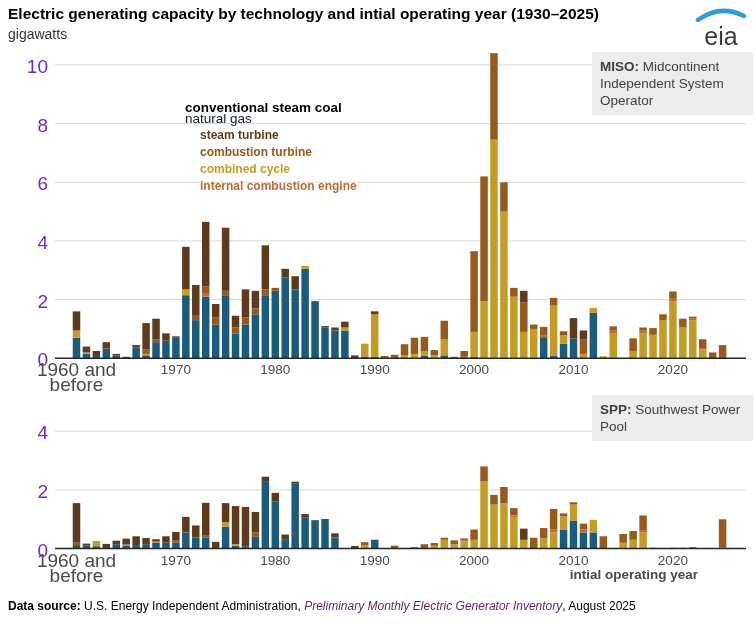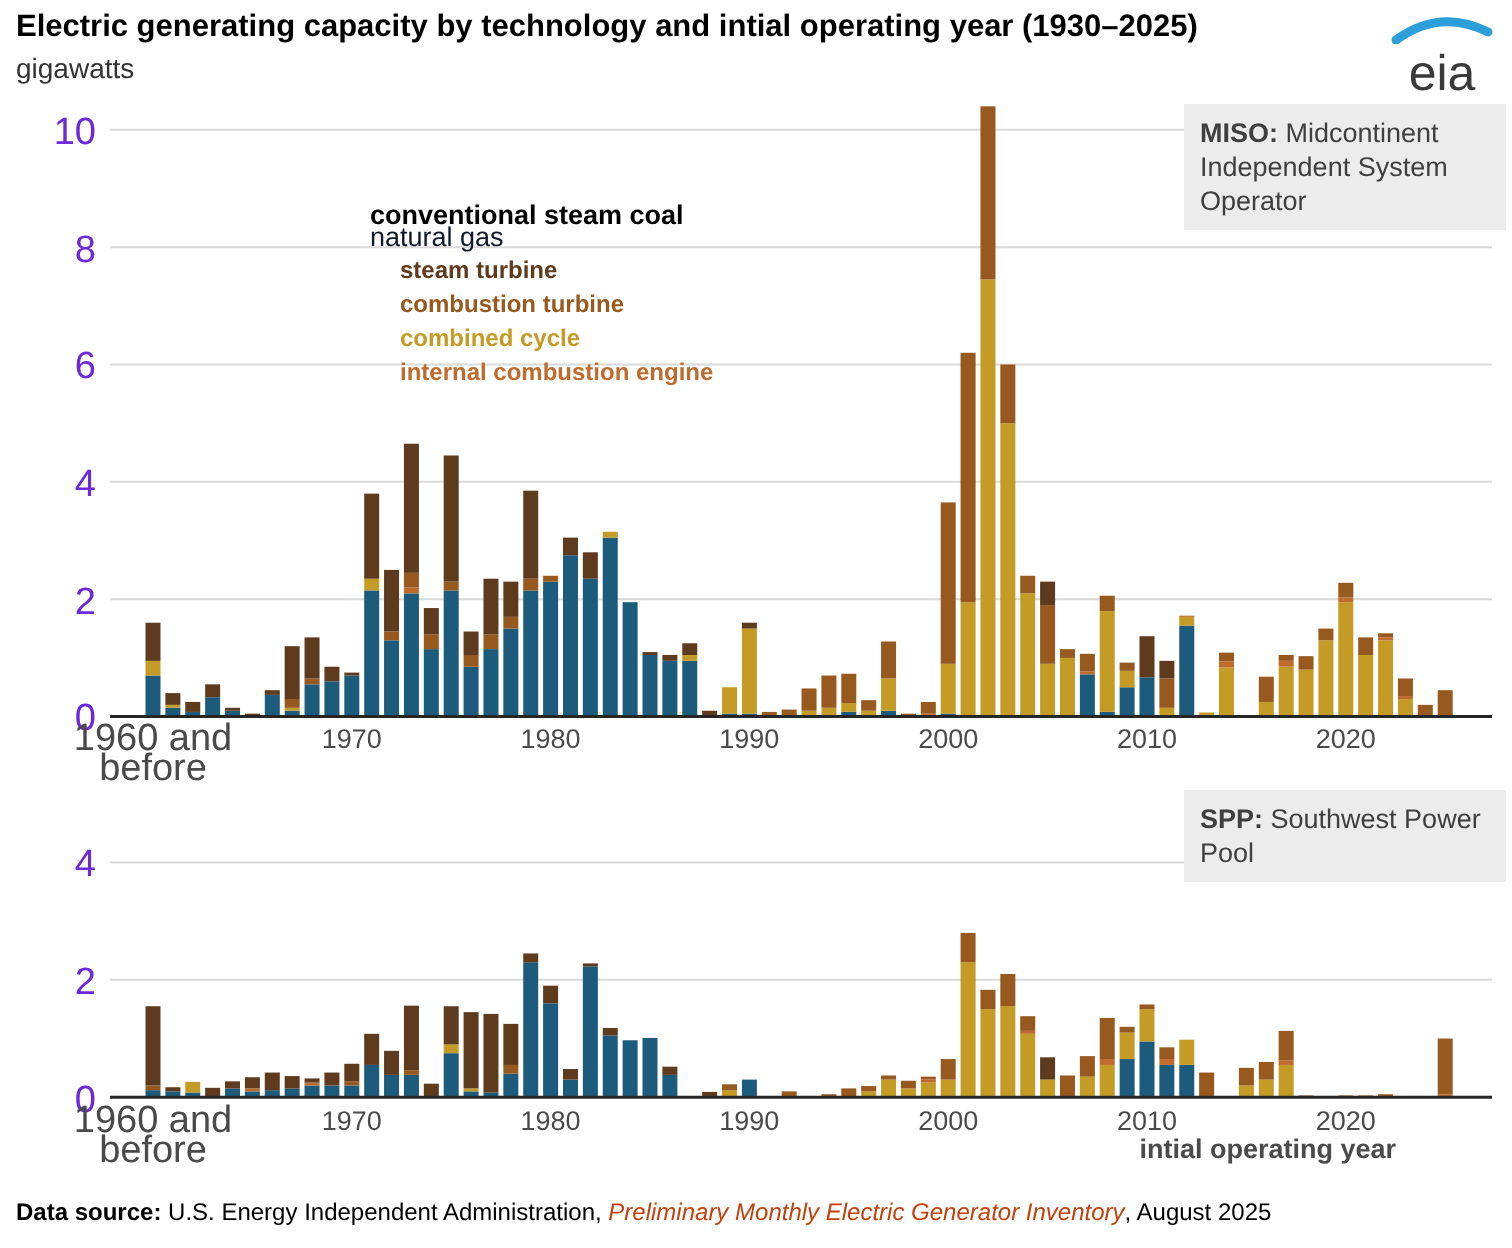--- a/index.html
+++ b/index.html
@@ -369,16 +369,16 @@
   <div class="callout" style="top:52px;">
     <span class="bold">MISO:</span><span> Midcontinent Independent System Operator</span>
   </div>
   <div class="callout" style="top:395px;">
     <span class="bold">SPP:</span><span> Southwest Power Pool</span>
   </div>
 
   <div id="axis-label" class="abs">intial operating year</div>
 
   <div id="footer" class="abs">
-    <span class="bold">Data source:</span><span> U.S. Energy Independent Administration, </span><a href="#" id="source-link" style="color: #c2410c;">Preliminary Monthly Electric Generator Inventory</a><span>, August 2025</span>
+    <span class="bold">Data source:</span><span> U.S. Energy Independent Administration, </span><a href="#" id="source-link" style="color: #701a75;">Preliminary Monthly Electric Generator Inventory</a><span>, August 2025</span>
   </div>
 
 </div>
 
 </body></html>

